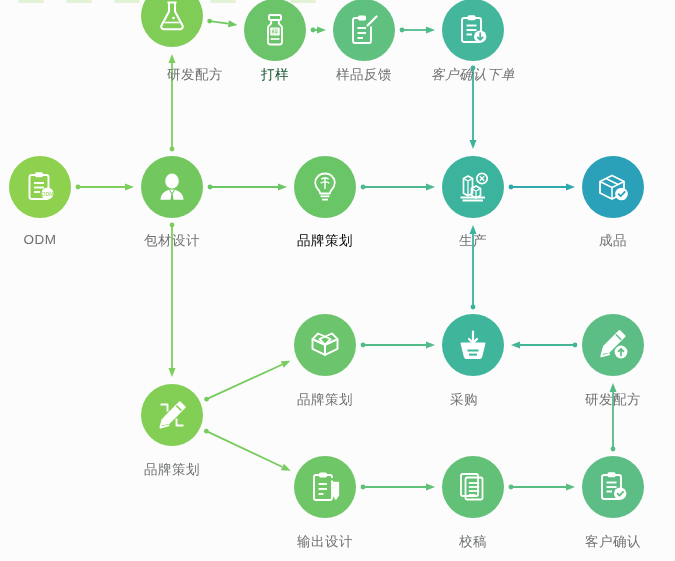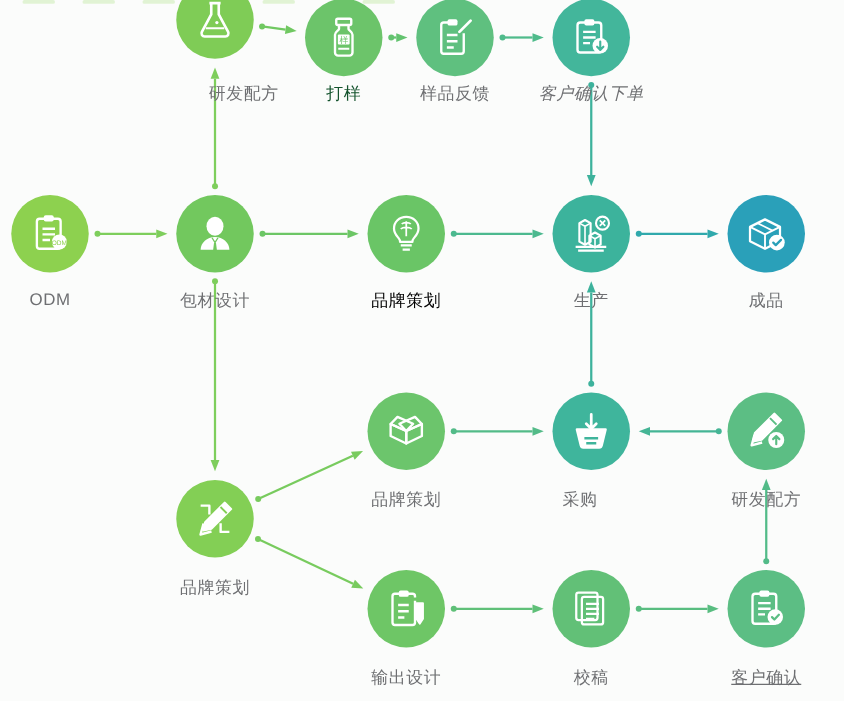--- a/index.html
+++ b/index.html
@@ -323,15 +323,15 @@
       <rect x="6" y="5" width="19" height="24" rx="2.2"></rect>
       <rect x="11.5" y="2.3" width="8" height="5" rx="1.5" fill="#fff" stroke="none"></rect>
       <line x1="10.5" y1="12.5" x2="20.5" y2="12.5"></line>
             <line x1="10.5" y1="17" x2="20.5" y2="17"></line>
             <line x1="10.5" y1="21.5" x2="16" y2="21.5"></line>
       <circle cx="24.2" cy="23.6" r="6.2" fill="#fff" stroke="none"></circle>
       <path d="M21.6 23.7l1.9 1.9 3.6-3.8" stroke="#5cbe84" stroke-width="1.8" stroke-linecap="round" fill="none"></path>
     </svg>
         </span>
       </div>
-      <div class="label" style="left: 613px; top: 533px; color: rgb(110, 111, 114); text-decoration: underline;">客户确认</div>
+      <div class="label" style="left: 613px; top: 533px; color: rgb(110, 111, 114);">客户确认</div>
     </div>
 </div>
 
 </body></html>

